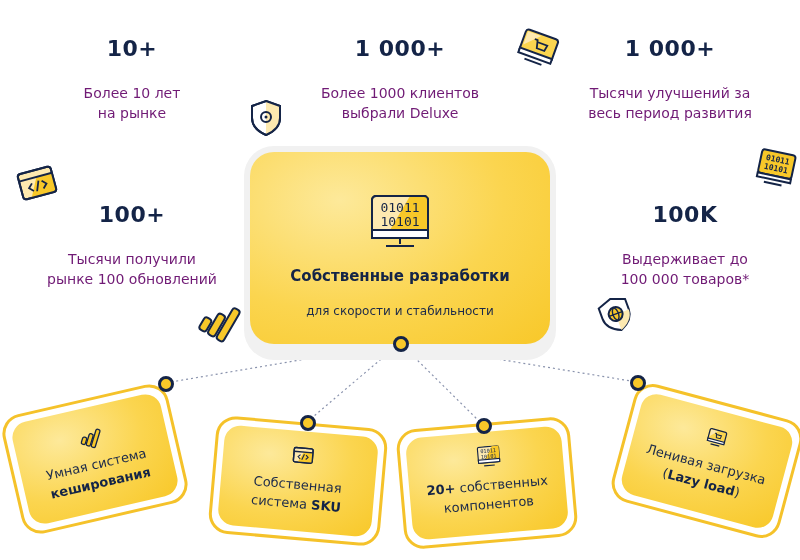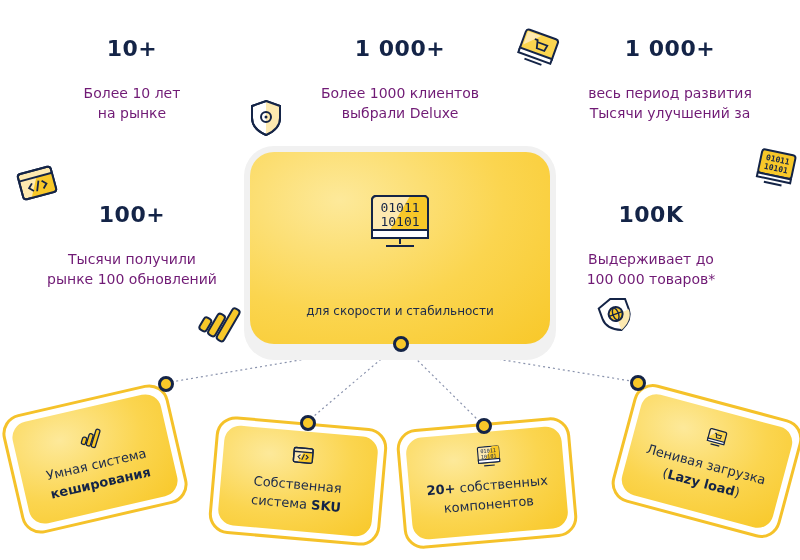--- a/index.html
+++ b/index.html
@@ -43,32 +43,32 @@
 <div class="stat" style="left:290px; top:36px;">
   <div class="num">1 000+</div>
   <div class="desc">
     <div>Более 1000 клиентов</div>
       <div>выбрали Deluxe</div>
   </div>
 </div>
 <div class="stat" style="left:560px; top:36px;">
   <div class="num">1 000+</div>
   <div class="desc">
-    <div>весь период развития</div>
-      <div>Тысячи улучшений за</div>
+    <div>Тысячи улучшений за</div>
+      <div>весь период развития</div>
   </div>
 </div>
 <div class="stat" style="left:22px; top:202px;">
   <div class="num">100+</div>
   <div class="desc">
     <div>Тысячи получили</div>
       <div>рынке 100 обновлений</div>
   </div>
 </div>
-<div class="stat" style="left:541px; top:202px;">
+<div class="stat" style="left:575px; top:202px;">
   <div class="num">100K</div>
   <div class="desc">
     <div>Выдерживает до</div>
       <div>100 000 товаров*</div>
   </div>
 </div>
 
 <svg class="icon" style="left:249px; top:98px;" width="34" height="40" viewBox="0 0 34 40">
   <path d="M17 3 L31 8 L31 20 C31 29 24 34 17 37 C10 34 3 29 3 20 L3 8 Z" fill="#fff" stroke="#142447" stroke-width="2"></path>
   <path d="M17 3 L31 8 L31 20 C31 29 24 34 17 37 Z" fill="#fde9b0"></path>
@@ -129,20 +129,21 @@
   <svg style="position:absolute; left:120px; top:42px;" width="60" height="58" viewBox="0 0 60 58">
     <rect x="2" y="2" width="56" height="42" rx="4" fill="#fde9b0" stroke="#142447" stroke-width="2"></rect>
     <path d="M40 2 L58 2 L58 36 L20 36 Z" fill="#f8c829"></path>
     <rect x="2" y="2" width="56" height="42" rx="4" fill="none" stroke="#142447" stroke-width="2"></rect>
     <text x="30" y="18" font-family="DejaVu Sans Mono, monospace" font-size="13" fill="#142447" text-anchor="middle">01011</text>
     <text x="30" y="32" font-family="DejaVu Sans Mono, monospace" font-size="13" fill="#142447" text-anchor="middle">10101</text>
     <rect x="2" y="36" width="56" height="8" fill="#fff" stroke="#142447" stroke-width="2"></rect>
     <line x1="30" y1="44" x2="30" y2="50" stroke="#142447" stroke-width="2"></line>
     <line x1="16" y1="52" x2="44" y2="52" stroke="#142447" stroke-width="2"></line>
   </svg>
+  <div class="title">Собственные разработки</div>
   <div class="sub">для скорости и стабильности</div>
 </div>
 
 <div class="card" style="left:10px; top:398px; width:164px; height:116px; transform:rotate(-13deg);">
   <div class="inner">
     <svg style="position:absolute; left:64px; top:16px;" width="26" height="26" viewBox="0 0 44 50">
       <g transform="rotate(30 22 25)" fill="#f8c829" stroke="#142447" stroke-width="2.5">
         <rect x="8" y="30" width="8" height="14" rx="3"></rect>
           <rect x="18" y="20" width="8" height="24" rx="3"></rect>
           <rect x="28" y="8" width="8" height="36" rx="3"></rect>

